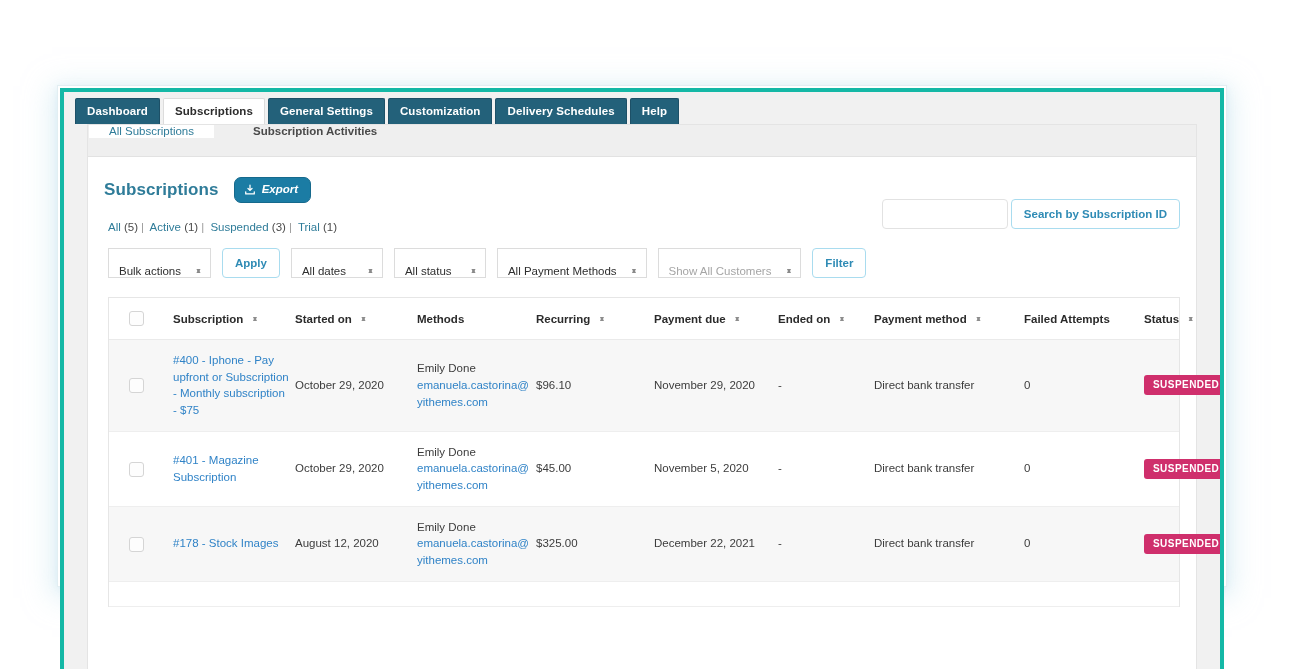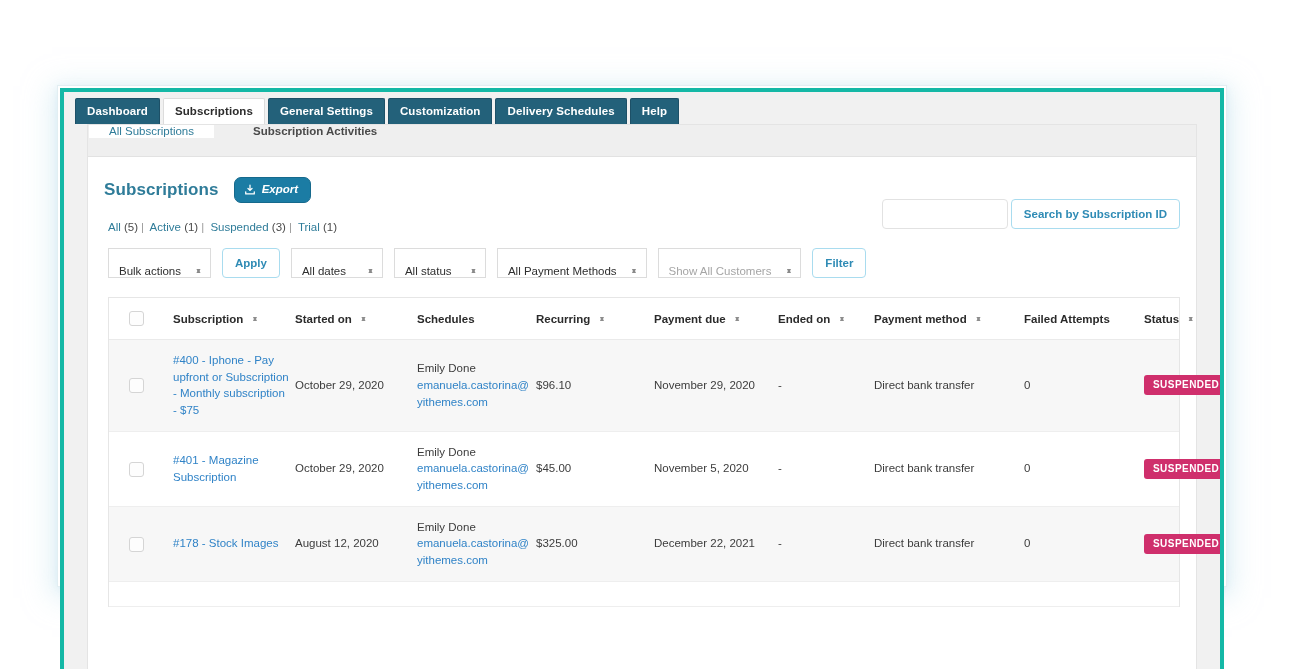--- a/index.html
+++ b/index.html
@@ -440,21 +440,21 @@
                     </span>
                 </th>
                 <th class="col-start">
                   <span>Started on</span>
                   <span class="sortarrows">
                       <span class="arr">▲</span>
                       <span class="arr">▼</span>
                     </span>
                 </th>
                 <th class="col-cust">
-                  <span>Schedules</span>
+                  <span>Methods</span>
                 </th>
                 <th class="col-rec">
                   <span>Recurring</span>
                   <span class="sortarrows">
                       <span class="arr">▲</span>
                       <span class="arr">▼</span>
                     </span>
                 </th>
                 <th class="col-due">
                   <span>Payment due</span>

